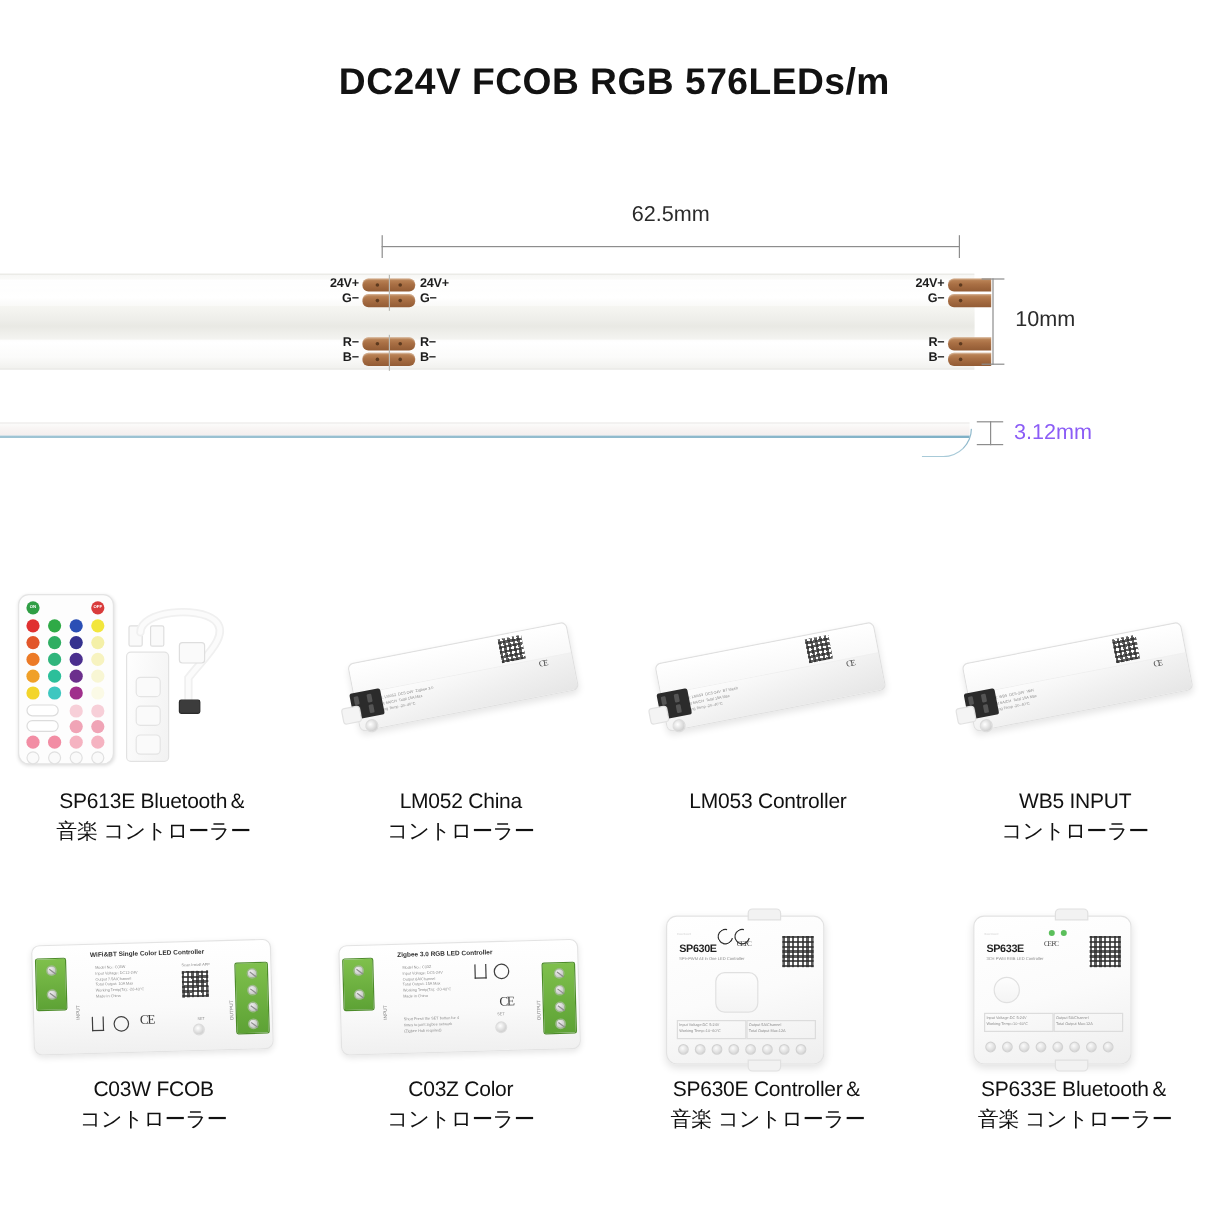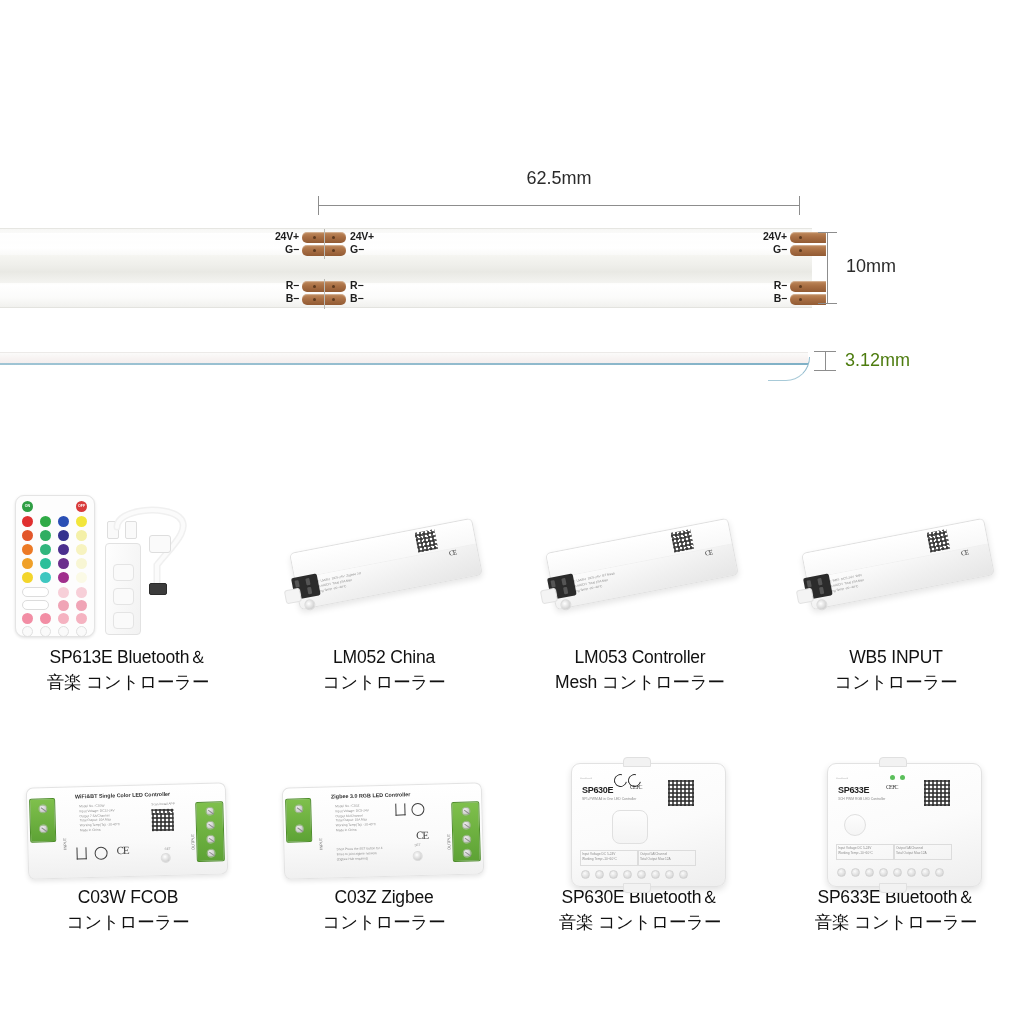--- a/index.html
+++ b/index.html
@@ -102,28 +102,28 @@
     border-right: 1.5px solid #8fb9cc;
     border-bottom: 1.5px solid #a8cad8;
   }
 
   
   .dim-t { position: absolute; left: 814px; top: 351px; width: 22px; height: 20px; }
   .dim-t .cap { position: absolute; left: 0; width: 22px; height: 1px; background: #8d8d8d; }
   .dim-t .cap.t { top: 0; }
   .dim-t .cap.b { bottom: 0; }
   .dim-t .line { position: absolute; left: 11px; top: 0; width: 1px; height: 100%; background: #8d8d8d; }
-  .dim-t-lbl { position: absolute; left: 845px; top: 350px; font-size: 18px; color: #4d7c0f; }
+  .dim-t-lbl { position: absolute; left: 845px; top: 350px; font-size: 18px; color: #8b5cf6; }
 
   
   .grid-row { position: absolute; left: 0; width: 1024px; display: flex; }
   .cell { width: 256px; display: flex; flex-direction: column; align-items: center; }
   .shot { position: relative; width: 230px; height: 150px; }
   .caption {
-    margin-top: 0; text-align: center;
+    margin-top: 10px; text-align: center;
     font-size: 17.5px; line-height: 1.42; color: #111111;
     font-weight: 500; letter-spacing: -0.2px;
   }
   .caption .l2 { display: block; }
 
   
   .remote {
     position: absolute; left: 2px; top: 0; width: 80px; height: 142px;
     background: #fdfdfd; border: 1px solid #e4e4e4; border-radius: 9px;
     box-shadow: 0 1px 3px rgba(0,0,0,0.12);
@@ -228,21 +228,21 @@
     position: absolute; width: 10px; height: 12px;
     border: 1.2px solid #3f3f3f; border-top: none;
   }
   .vlabel {
     position: absolute; font-size: 4px; color: #7a7a7a;
     transform: rotate(-90deg); transform-origin: left top; white-space: nowrap;
   }
 
   
   .sqbox {
-    position: absolute; left: 46px; top: 8px; width: 155px; height: 124px;
+    position: absolute; left: 30px; top: 8px; width: 132px; height: 124px;
     background: linear-gradient(165deg,#ffffff 0%,#fbfbfb 52%,#eeeeee 100%);
     border: 1px solid #e2e2e2; border-radius: 9px;
     box-shadow: 0 3px 7px rgba(0,0,0,0.12);
   }
   .sqbox-model {
     position: absolute; left: 10px; top: 21px;
     font-size: 9px; font-weight: bold; color: #1f1f1f; letter-spacing: -0.3px;
   }
   .sqbox-sub {
     position: absolute; left: 10px; top: 33px;
@@ -268,20 +268,21 @@
     position: absolute; width: 13px; height: 13px; border-radius: 50%;
     border: 1.4px solid #2e2e2e; border-right-color: transparent;
     transform: rotate(-32deg);
   }
 </style>
 </head>
 <body>
 
 <div id="page">
 
+  <div class="title">DC24V FCOB RGB 576LEDs/m</div>
 
   <div class="dim-h">
     <div class="lbl">62.5mm</div>
     <div class="cap l"></div>
     <div class="line"></div>
     <div class="cap r"></div>
   </div>
 
   <div class="strip">
     <div class="sheen"></div>
@@ -474,21 +475,20 @@
               <div class="term-pin" style="left:14px; top:3px;"></div>
               <div class="term-pin" style="left:14px; top:12px;"></div>
             </div>
             <div class="screwhole" style="left:4px; top:48px;"></div>
           </div>
           <div class="tab" style="left:8px; top:70px; width:16px; height:14px; transform:rotate(-11deg);"></div>
         </div>
       </div>
       <div class="caption">
         <span>LM053 Controller</span>
-        <span class="l2">Mesh コントローラー</span>
       </div>
     </div>
 
     <div class="cell">
       <div class="shot">
         <div class="bar-wrap">
           <div class="bar">
             <div class="bar-face"></div>
             <div class="qr" style="left:126px; top:3px;"></div>
             <div class="tinytext" style="left:14px; top:30px;">
@@ -572,21 +572,21 @@
           <div class="greenblk" style="left:168px; top:18px; width:28px; height:60px;">
             <div class="screw" style="left:9px; top:4px;"></div>
             <div class="screw" style="left:9px; top:18px;"></div>
             <div class="screw" style="left:9px; top:32px;"></div>
             <div class="screw" style="left:9px; top:46px;"></div>
           </div>
           <div class="vlabel" style="left:162px; top:66px;">OUTPUT</div>
         </div>
       </div>
       <div class="caption">
-        <span>C03Z Zigbee</span>
+        <span>C03Z Color</span>
         <span class="l2">コントローラー</span>
       </div>
     </div>
 
     <div class="cell">
       <div class="shot" style="height:130px;">
         <div class="sqbox">
           <div class="moon" style="left:42px; top:10px;"></div>
           <div class="moon" style="left:56px; top:10px;"></div>
           <div class="tinytext" style="left:8px; top:12px;">
@@ -607,21 +607,21 @@
           <div class="port" style="left:51px; top:106px;"></div>
           <div class="port" style="left:65px; top:106px;"></div>
           <div class="port" style="left:79px; top:106px;"></div>
           <div class="port" style="left:93px; top:106px;"></div>
           <div class="port" style="left:107px; top:106px;"></div>
         </div>
         <div class="foot" style="left:98px; top:2px; width:28px; height:10px; border-radius:4px 4px 0 0;"></div>
         <div class="foot" style="left:98px; top:128px; width:28px; height:10px; border-radius:0 0 4px 4px;"></div>
       </div>
       <div class="caption">
-        <span>SP630E Bluetooth＆</span>
+        <span>SP630E Controller＆</span>
         <span class="l2">音楽 コントローラー</span>
       </div>
     </div>
 
     <div class="cell">
       <div class="shot" style="height:130px;">
         <div class="sqbox">
           <div class="tinytext" style="left:8px; top:12px;">
             ○—○—○
           </div>

